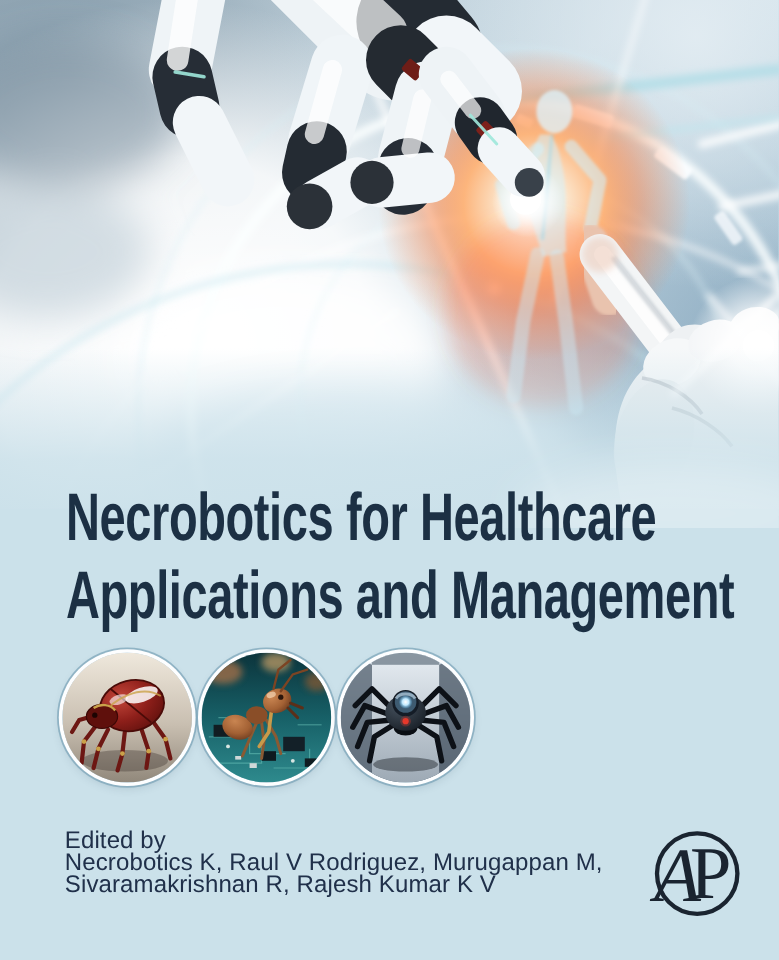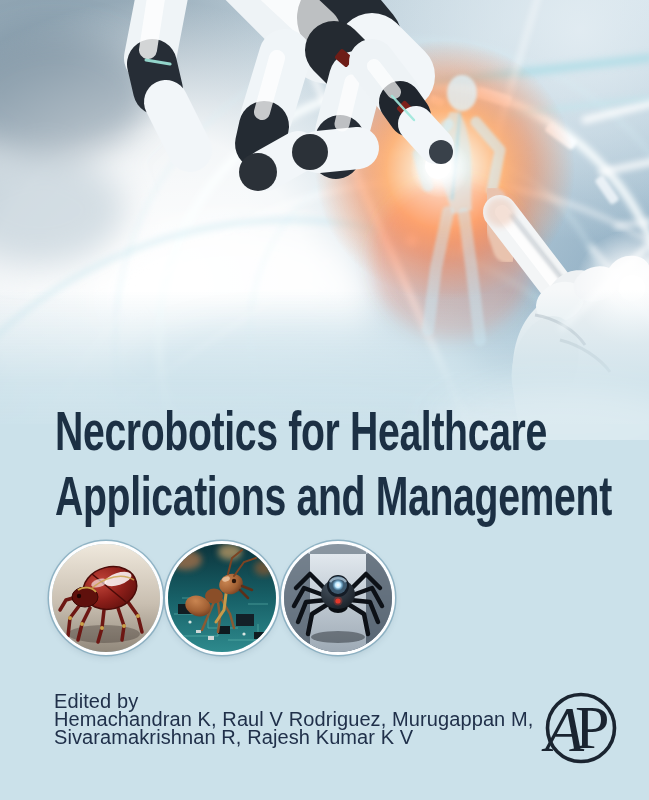--- a/index.html
+++ b/index.html
@@ -381,21 +381,21 @@
       <path d="M46,38 C49,33 59,33 62,38" fill="none" stroke="rgba(255,255,255,.55)" stroke-width="2.5"></path>
       <circle cx="54" cy="41" r="9" fill="rgba(140,210,255,.35)"></circle>
       <circle cx="54" cy="41" r="5.5" fill="url(#s_eye)"></circle>
       <circle cx="54" cy="57" r="2.6" fill="#e6392b"></circle>
       <circle cx="54" cy="57" r="4.5" fill="rgba(230,57,43,.3)"></circle>
     </svg>
   </div>
 
   <div class="editors">
     <div>Edited by</div>
-    <div>Hemachandran K, Raul V Rodriguez, Murugappan M,</div>
+    <div>Necrobotics K, Raul V Rodriguez, Murugappan M,</div>
     <div>Sivaramakrishnan R, Rajesh Kumar K V</div>
   </div>
 
   <div class="ap">
     <svg width="80" height="80" viewBox="0 0 80 80">
       <circle cx="40" cy="40" r="33.5" fill="none" stroke="#1a2430" stroke-width="3.6"></circle>
       <text class="p" x="34" y="60">P</text>
       <text class="a" x="4" y="63">A</text>
     </svg>
   </div>

